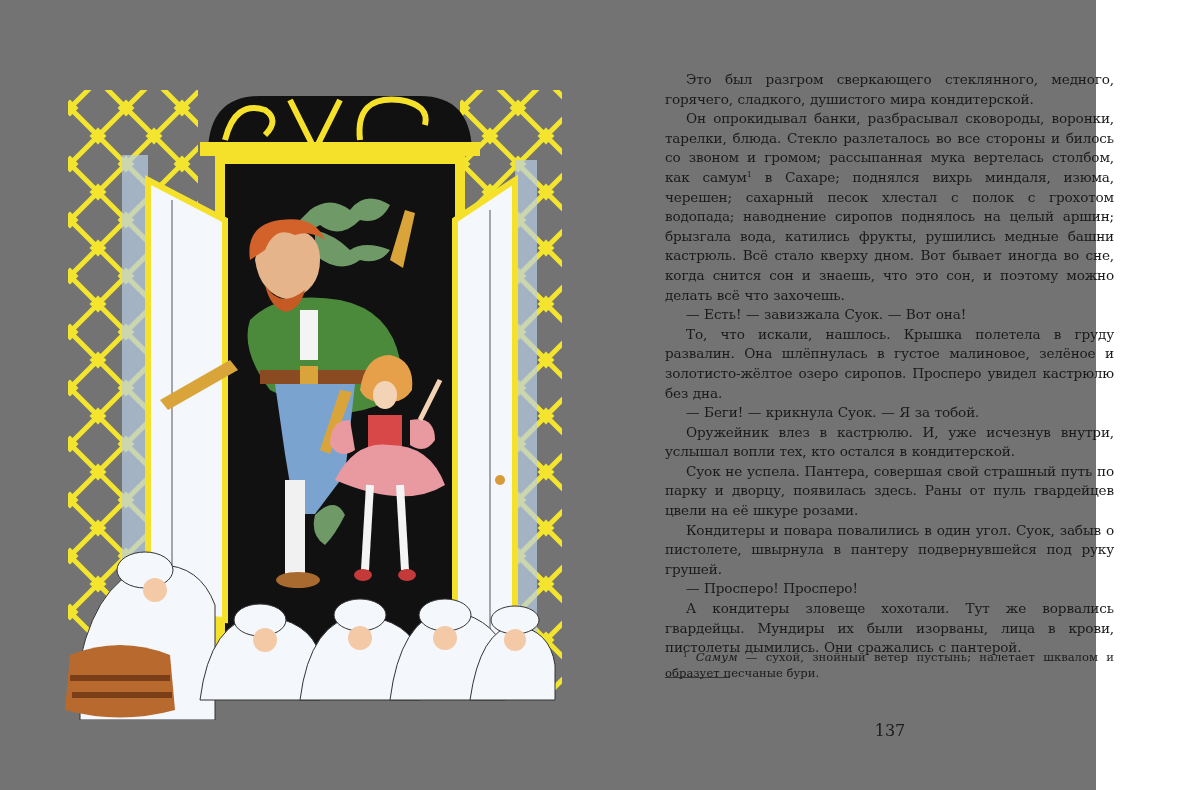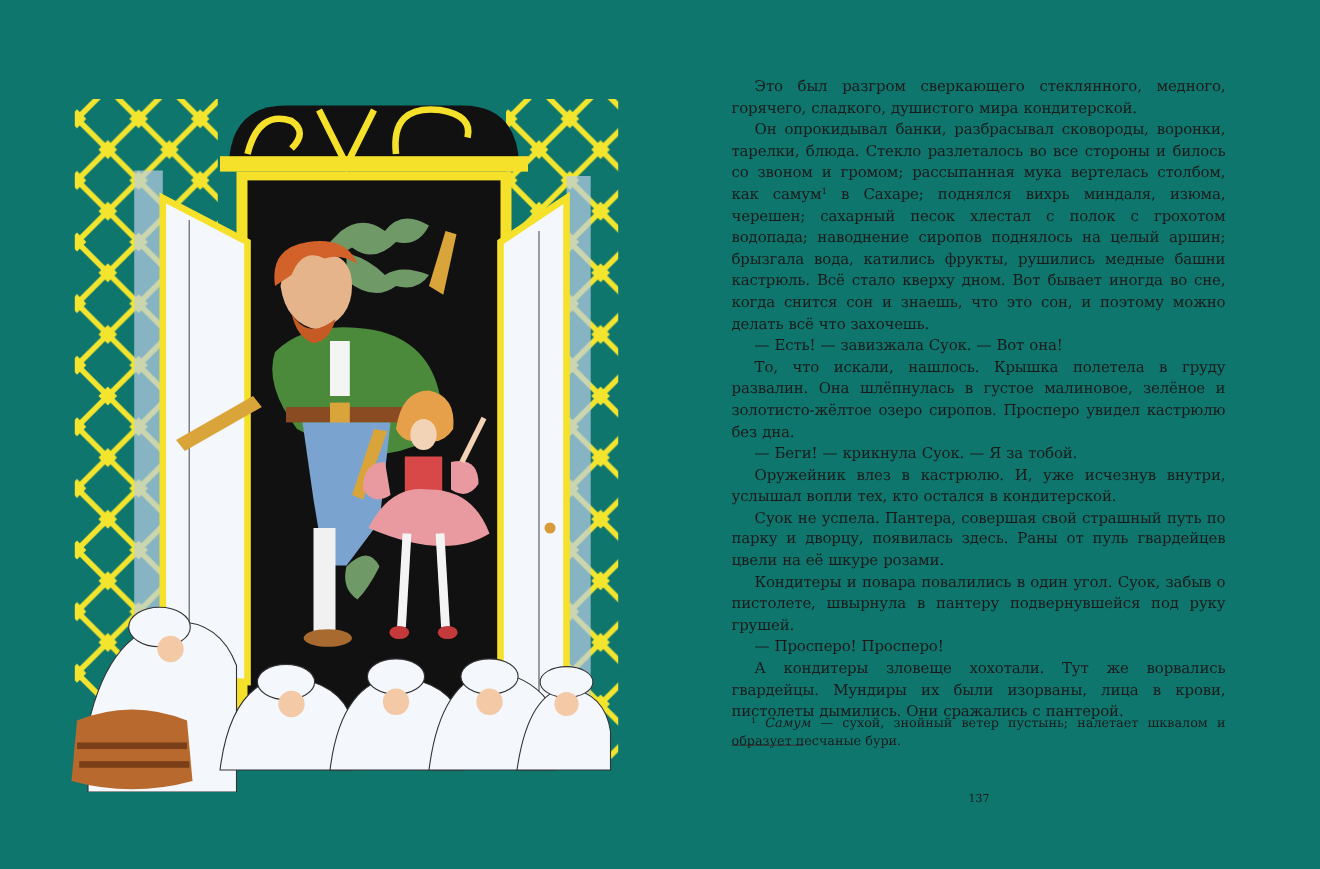--- a/index.html
+++ b/index.html
@@ -1,26 +1,26 @@
 <!DOCTYPE html>
 <html><head>
 <meta charset="utf-8">
 <style>
   html, body { margin:0; padding:0; background:#ffffff; }
   body { width:1200px; height:790px; position:relative; overflow:hidden; font-family:"DejaVu Serif", serif; color:#1a1a1a; }
-  .spread { position:absolute; left:0; top:0; width:1200px; height:790px; background:#0f766e; }
+  .spread { position:absolute; left:0; top:0; width:1096px; height:790px; background:#737373; }
   .illus { position:absolute; left:60px; top:60px; width:510px; height:660px; }
   .text-page { position:absolute; left:665px; top:70px; width:449px; }
   .para { font-size:13.6px; line-height:19.6px; text-align:justify; text-indent:21px; margin:0; letter-spacing:-0.15px; word-spacing:0.5px; hyphens:manual; }
   .para sup { font-size:8px; line-height:0; vertical-align:5px; }
   .fn-rule { position:absolute; left:665px; top:677px; width:65px; height:1px; background:#333; }
   .footnote { position:absolute; left:665px; top:649px; width:449px; font-size:11.6px; line-height:16px; text-align:justify; text-indent:18px; margin:0; }
   .footnote sup { font-size:7px; vertical-align:4px; line-height:0; }
   .footnote i { font-style:italic; }
-  .page-num { position:absolute; left:870px; top:721px; width:40px; text-align:center; font-size:10px; }
+  .page-num { position:absolute; left:870px; top:721px; width:40px; text-align:center; font-size:16px; }
 </style>
 </head>
 <body>
 
 <div class="spread">
 
   <div class="illus">
     <svg width="510" height="660" viewBox="0 0 510 660">
       <defs>
         <pattern id="lattice" width="56" height="56" patternUnits="userSpaceOnUse" patternTransform="translate(10,20)">

